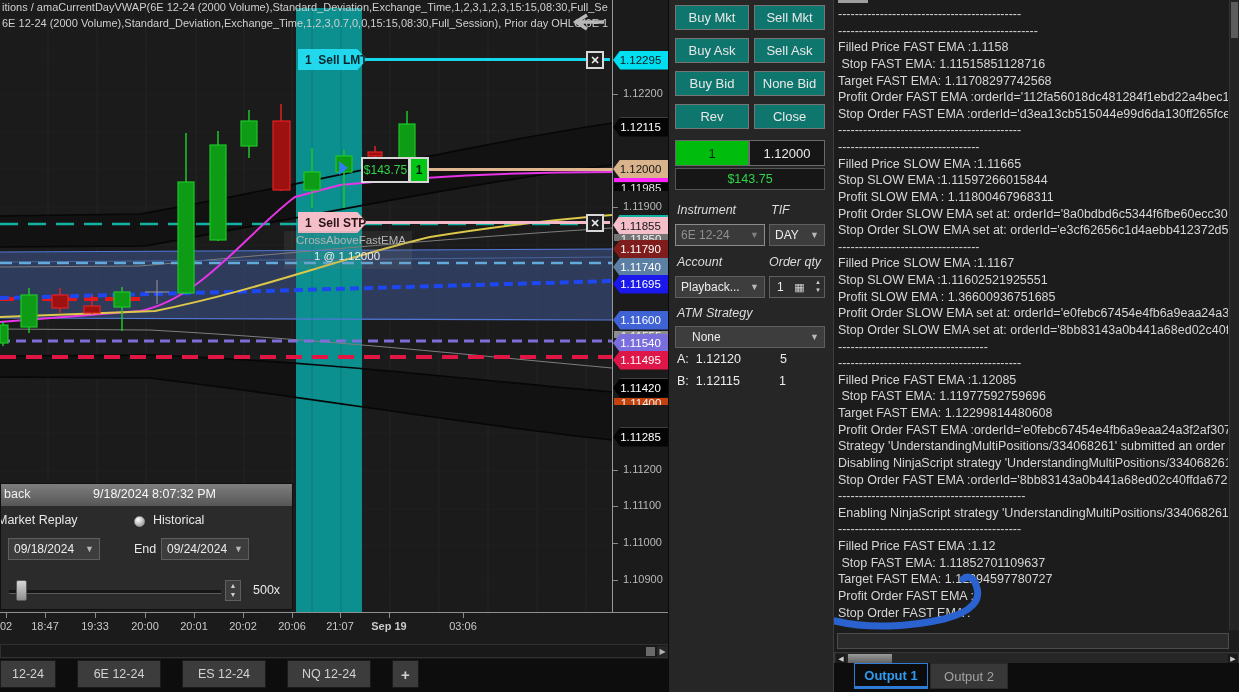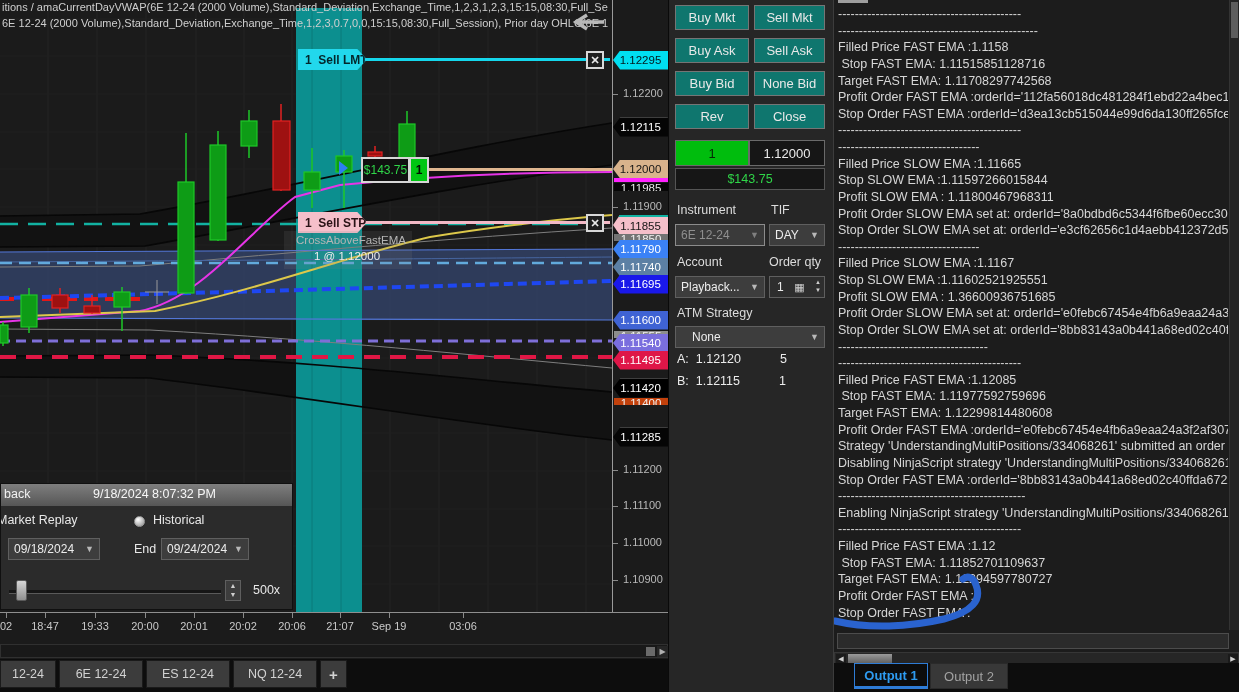--- a/index.html
+++ b/index.html
@@ -36,21 +36,21 @@
   
   #axis-topline{left:0;top:612px;width:668px;height:1px;background:#8f8f8f;}
   .t-tick{top:613px;width:1px;height:5px;background:#8a8a8a;}
   .t-label{top:620px;font-size:11px;color:#c9c9c9;white-space:nowrap;}
   
   #chart-hscroll{left:0;top:644px;width:668px;height:14px;background:#191919;border:1px solid #303030;box-sizing:border-box;}
   #chart-hthumb{left:645px;top:2px;width:9px;height:9px;background:#6a6a6a;}
   #chart-harrow{left:656px;top:1px;width:11px;height:11px;background:#262626;color:#b0b0b0;font-size:8px;
                 display:flex;align-items:center;justify-content:center;}
   
-  #chart-tabs{left:0;top:659px;width:668px;height:33px;background:#0d0d0d;display:flex;align-items:flex-start;padding-top:1px;box-sizing:border-box;}
+  #chart-tabs{left:0;top:659px;width:668px;height:33px;background:#0d0d0d;display:flex;align-items:flex-start;padding-top:1px;box-sizing:border-box;gap:18px;}
   .c-tab{height:28px;background:#3c3c3c;border:1px solid #1a1a1a;color:#d2d2d2;font-size:12.5px;
          display:flex;align-items:center;justify-content:center;margin-right:3px;box-sizing:border-box;}
   
   #playback{left:0;top:483px;width:293px;height:127px;background:#2b2b2b;overflow:hidden;border:1px solid #101010;box-sizing:border-box;}
   #pb-titlebar{left:0;top:0;width:100%;height:22px;background:linear-gradient(#7e7e7e,#565656);}
   #pb-title{left:3px;top:3px;font-size:12.5px;color:#f2f2f2;}
   #pb-time{left:92px;top:3px;font-size:12.5px;color:#f7f7f7;}
   .radio{width:11px;height:11px;border-radius:50%;border:1px solid #9a9a9a;box-sizing:border-box;}
   .radio.on{background:radial-gradient(circle at 35% 30%,#ffffff,#8a8a8a);}
   .pb-label{font-size:12.5px;color:#e8e8e8;}
@@ -58,21 +58,21 @@
          display:flex;align-items:center;justify-content:space-between;padding:0 5px;}
   .combo .chev{color:#b8b8b8;font-size:9px;}
   #pb-track{left:8px;top:106px;width:212px;height:3px;background:#161616;border-bottom:1px solid #5a5a5a;}
   #pb-thumb{left:15px;top:96px;width:11px;height:21px;background:linear-gradient(#d6d6d6,#8f8f8f);border:1px solid #5a5a5a;border-radius:2px;box-sizing:border-box;}
   .spin{width:16px;height:21px;background:#3d3d3d;border:1px solid #5f5f5f;box-sizing:border-box;color:#cfcfcf;
         font-size:7px;display:flex;flex-direction:column;align-items:center;justify-content:center;line-height:1.2;}
   
   #dom-panel{left:668px;top:0;width:165px;height:692px;background:#262626;border-left:1px solid #0a0a0a;box-sizing:border-box;}
   .t-btn{background:#0f766e;border:1px solid #757575;box-sizing:border-box;color:#e8e8e8;font-size:13px;
          display:flex;align-items:center;justify-content:center;height:25px;}
-  .dom-label{font-size:12.5px;color:#dcdcdc;}
+  .dom-label{font-size:12.5px;color:#dcdcdc;font-style:italic;}
   #pos-qty{left:6px;top:140px;width:74px;height:26px;background:#00bd0d;border:1px solid #6a6a6a;box-sizing:border-box;
            color:#062806;font-size:13px;display:flex;align-items:center;justify-content:center;}
   #pos-price{left:80px;top:140px;width:76px;height:26px;background:#161616;border:1px solid #6a6a6a;box-sizing:border-box;
              color:#ececec;font-size:13px;display:flex;align-items:center;justify-content:center;}
   #pos-pnl{left:6px;top:168px;width:150px;height:22px;background:#161616;border:1px solid #555;box-sizing:border-box;
            color:#2fd548;font-size:12.5px;display:flex;align-items:center;justify-content:center;}
   .qtybox{background:#2e2e2e;border:1px solid #5f5f5f;box-sizing:border-box;color:#ececec;font-size:12px;
           display:flex;align-items:center;justify-content:space-between;padding:0 3px;}
   .quote-row{font-size:12.5px;color:#ececec;}
   
@@ -199,21 +199,21 @@
         <div class="abs p-tick-label" style="top: 536px;">1.11000</div>
         <div class="abs p-tick-mark" style="top: 580px;"></div>
         <div class="abs p-tick-label" style="top: 573px;">1.10900</div>
         <div class="abs p-tag" style="top: 50.5px; background: rgb(0, 223, 242); color: rgb(2, 24, 28);">1.12295</div>
         <div class="abs p-tag glow" style="top: 117.5px; background: rgb(5, 5, 5); color: rgb(255, 255, 255);">1.12115</div>
         <div class="abs p-tag" style="top: 159.5px; background: rgb(217, 179, 140); color: rgb(21, 21, 21);">1.12000</div>
         <div class="abs p-sliver" style="top: 178px; height: 4px; background: rgb(255, 34, 255); color: rgb(255, 34, 255);"></div>
         <div class="abs p-sliver" style="top: 183px; height: 8px; background: rgb(6, 6, 6); color: rgb(232, 232, 232);">1.11985</div>
         <div class="abs p-tag" style="top: 214.5px; background: rgb(245, 191, 202); color: rgb(21, 21, 21); border-top: 2.5px solid rgb(16, 178, 162);">1.11855</div>
         <div class="abs p-sliver" style="top: 234px; height: 7px; background: #737373; color: rgb(240, 240, 240);">1.11850</div>
-        <div class="abs p-tag" style="top: 239.5px; background: #3b82f6; color: rgb(255, 255, 255);">1.11790</div>
+        <div class="abs p-tag" style="top: 239.5px; background: #7f1d1d; color: rgb(255, 255, 255);">1.11790</div>
         <div class="abs p-tag" style="top: 257.5px; background: rgb(92, 128, 164); color: rgb(255, 255, 255);">1.11740</div>
         <div class="abs p-tag" style="top: 274.5px; background: rgb(26, 24, 234); color: rgb(255, 255, 255);">1.11695</div>
         <div class="abs p-tag" style="top: 310.5px; background: rgb(63, 99, 212); color: rgb(255, 255, 255);">1.11600</div>
         <div class="abs p-sliver" style="top: 331px; height: 7px; background: rgb(141, 141, 141); color: rgb(240, 240, 240);">1.11555</div>
         <div class="abs p-tag" style="top: 333.5px; background: rgb(122, 110, 222); color: rgb(255, 255, 255);">1.11540</div>
         <div class="abs p-tag" style="top: 350.5px; background: rgb(223, 22, 72); color: rgb(255, 255, 255);">1.11495</div>
         <div class="abs p-tag glow" style="top: 378.5px; background: #000000; color: rgb(255, 255, 255);">1.11420</div>
         <div class="abs p-sliver" style="top: 398px; height: 7px; background: #c2410c; color: rgb(240, 240, 240);">1.11400</div>
         <div class="abs p-tag glow" style="top: 427.5px; background: rgb(5, 5, 5); color: rgb(255, 255, 255);">1.11285</div>
       </div>
@@ -269,21 +269,21 @@
       <div class="abs t-label" style="left: 145px; transform: translateX(-50%);">20:00</div>
       <div class="abs t-tick" style="left: 194px;"></div>
       <div class="abs t-label" style="left: 194px; transform: translateX(-50%);">20:01</div>
       <div class="abs t-tick" style="left: 243px;"></div>
       <div class="abs t-label" style="left: 243px; transform: translateX(-50%);">20:02</div>
       <div class="abs t-tick" style="left: 292px;"></div>
       <div class="abs t-label" style="left: 292px; transform: translateX(-50%);">20:06</div>
       <div class="abs t-tick" style="left: 340px;"></div>
       <div class="abs t-label" style="left: 340px; transform: translateX(-50%);">21:07</div>
       <div class="abs t-tick" style="left: 389px;"></div>
-      <div class="abs t-label" style="left: 389px; transform: translateX(-50%);">Sep 19</div>
+      <div class="abs t-label" style="left: 389px; transform: translateX(-50%); font-weight: bold;">Sep 19</div>
       <div class="abs t-tick" style="left: 463px;"></div>
       <div class="abs t-label" style="left: 463px; transform: translateX(-50%);">03:06</div>
     </div>
 
   <div id="dom-panel" class="abs">
     <div class="abs t-btn" style="left:6px;top:5px;width:74px">Buy Mkt</div>
     <div class="abs t-btn" style="left:85px;top:5px;width:71px">Sell Mkt</div>
     <div class="abs t-btn" style="left:6px;top:38px;width:74px">Buy Ask</div>
     <div class="abs t-btn" style="left:85px;top:38px;width:71px">Sell Ask</div>
     <div class="abs t-btn" style="left:6px;top:71px;width:74px">Buy Bid</div>

